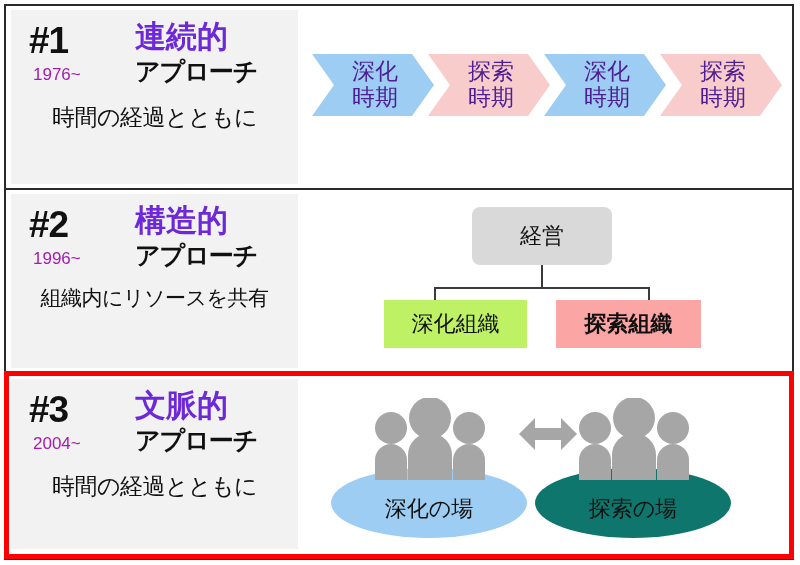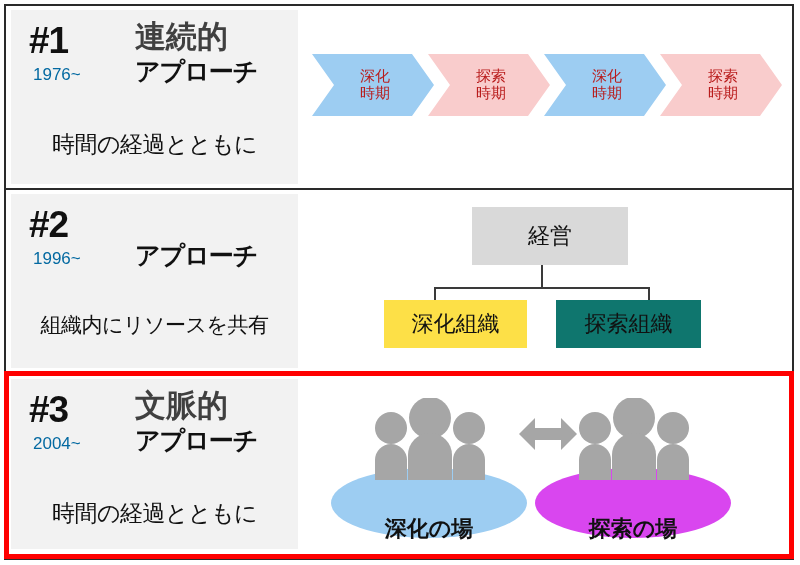--- a/index.html
+++ b/index.html
@@ -90,32 +90,32 @@
     letter-spacing: -1px;
     color: #111111;
     line-height: 1;
     white-space: nowrap;
   }
   .lp-year {
     position: absolute;
     left: 22px;
     top: 46px;
     font-size: 17px;
-    color: #0369a1;
+    color: #a21caf;
     line-height: 1;
     white-space: nowrap;
     letter-spacing: 0px;
   }
   .lp-title {
     position: absolute;
     left: 124px;
     top: 0px;
     font-size: 31px;
     font-weight: bold;
-    color: #404040;
+    color: #6d28d9;
     line-height: 1.08;
     white-space: nowrap;
     letter-spacing: 0px;
   }
   .lp-title2 {
     position: absolute;
     left: 124px;
     top: 38px;
     font-size: 25px;
     font-weight: bold;
@@ -128,21 +128,21 @@
     position: absolute;
     left: 0px;
     top: 92px;
     width: 287px;
     text-align: center;
     font-size: 23px;
     color: #111111;
     line-height: 1.35;
     letter-spacing: -0.5px;
   }
-  .lp-desc span { display: block; white-space: nowrap; margin-top: 27px; }
+  .lp-desc span { display: block; white-space: nowrap; }
 
   
   .right-panel {
     position: absolute;
     left: 292px;
     top: 0;
     width: 496px;
     height: 182px;
   }
 
@@ -152,61 +152,60 @@
     top: 48px;
     width: 122px;
     height: 62px;
     display: flex;
     align-items: center;
     justify-content: center;
     -webkit-clip-path: polygon(0 0, calc(100% - 22px) 0, 100% 50%, calc(100% - 22px) 100%, 0 100%, 22px 50%);
     clip-path: polygon(0 0, calc(100% - 22px) 0, 100% 50%, calc(100% - 22px) 100%, 0 100%, 22px 50%);
   }
   .chev-label {
-    font-size: 15px;
+    font-size: 23px;
     line-height: 1.12;
-    color: #b91c1c;
+    color: #4c1d95;
     text-align: right;
     letter-spacing: 0px;
     transform: translateX(2px);
   }
   .chev-label span { display: block; white-space: nowrap; }
 
   
   .org-box {
     position: absolute;
     display: flex;
     align-items: center;
     justify-content: center;
     font-size: 22px;
     color: #111111;
     letter-spacing: 0px;
     white-space: nowrap;
   }
-  #org-root   { left: 174px; top: 17px;  width: 156px; height: 58px; }
+  #org-root   { left: 174px; top: 17px;  width: 140px; height: 58px; border-radius: 8px; }
   #org-left   { left:  86px; top: 110px; width: 143px; height: 48px; }
   #org-right  { left: 258px; top: 110px; width: 145px; height: 48px; }
 
   .org-line { position: absolute; background: #3a3a3a; }
   #org-stem  { left: 243px; top: 75px;  width: 2px;  height: 24px; }
   #org-bar   { left: 136px; top: 97px;  width: 216px; height: 2px; }
   #org-drop-l{ left: 136px; top: 97px;  width: 2px;  height: 14px; }
   #org-drop-r{ left: 350px; top: 97px;  width: 2px;  height: 14px; }
 
   
   .place {
     position: absolute;
     top: 95px;
     width: 196px;
     height: 70px;
     border-radius: 50%;
     display: flex;
-    align-items: flex-end;
+    align-items: center;
     justify-content: center;
-    font-weight: bold;
   }
   #place-left  { left: 33px; }
   #place-right { left: 237px; }
   .place-label {
     font-size: 22px;
     color: #111111;
     letter-spacing: 0px;
     white-space: nowrap;
     transform: translateY(6px);
   }
@@ -278,37 +277,38 @@
       </div>
     </div>
   </div>
 
   <div class="row" id="row-2">
 
     <div class="left-panel">
       <div class="lp-headline">
         <div class="lp-num">#2</div>
         <div class="lp-year">1996~</div>
+        <div class="lp-title">構造的</div>
         <div class="lp-title2">アプローチ</div>
       </div>
       <div class="lp-desc" style="font-size:21px;font-family:Liberation Mono, monospace;">
         <span>組織内にリソースを共有</span>
       </div>
     </div>
 
     <div class="right-panel">
       <div class="org-box" id="org-root" style="background:#D9D9D9;">経営</div>
 
       <div class="org-line" id="org-stem"></div>
       <div class="org-line" id="org-bar"></div>
       <div class="org-line" id="org-drop-l"></div>
       <div class="org-line" id="org-drop-r"></div>
 
-      <div class="org-box" id="org-left" style="background:#fde047;">深化組織</div>
-      <div class="org-box" id="org-right" style="background:#0f766e;">探索組織</div>
+      <div class="org-box" id="org-left" style="background:#bef264;">深化組織</div>
+      <div class="org-box" id="org-right" style="background:#fca5a5;font-weight:bold;">探索組織</div>
     </div>
   </div>
 
   <div class="row" id="row-3">
 
     <div class="left-panel">
       <div class="lp-headline">
         <div class="lp-num">#3</div>
         <div class="lp-year">2004~</div>
         <div class="lp-title">文脈的</div>
@@ -317,21 +317,21 @@
       <div class="lp-desc">
         <span>時間の経過とともに</span>
       </div>
     </div>
 
     <div class="right-panel">
 
       <div class="place" id="place-left" style="background:#9DCDF2;">
         <div class="place-label">深化の場</div>
       </div>
-      <div class="place" id="place-right" style="background:#d946ef;">
+      <div class="place" id="place-right" style="background:#0f766e;">
         <div class="place-label">探索の場</div>
       </div>
 
       <svg class="people" id="people-left" viewBox="0 0 130 82">
         <g fill="#A6A6A6">
           <circle cx="26" cy="30" r="16"></circle>
           <path d="M10 82 V62 a16 16 0 0 1 32 0 V82 Z"></path>
           <circle cx="104" cy="30" r="16"></circle>
           <path d="M88 82 V62 a16 16 0 0 1 32 0 V82 Z"></path>
           <circle cx="65" cy="20" r="21"></circle>

